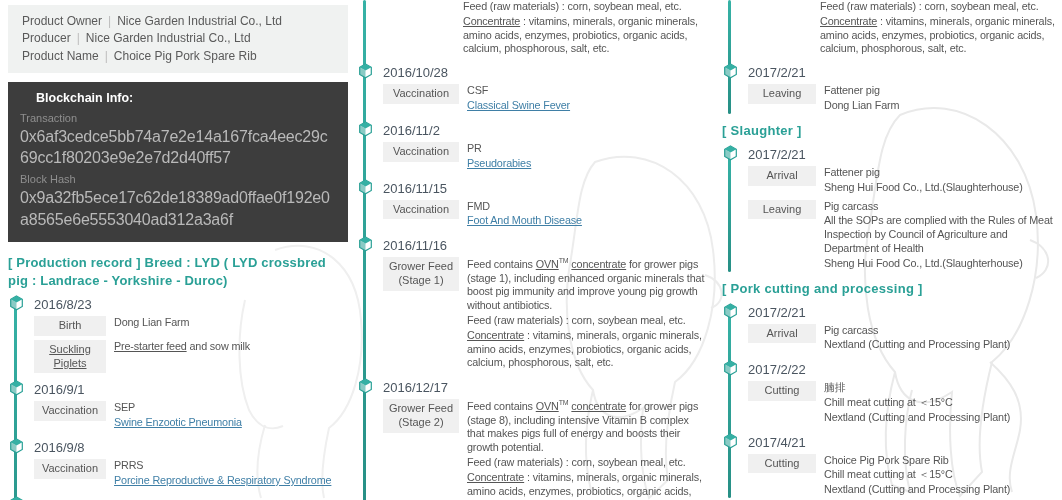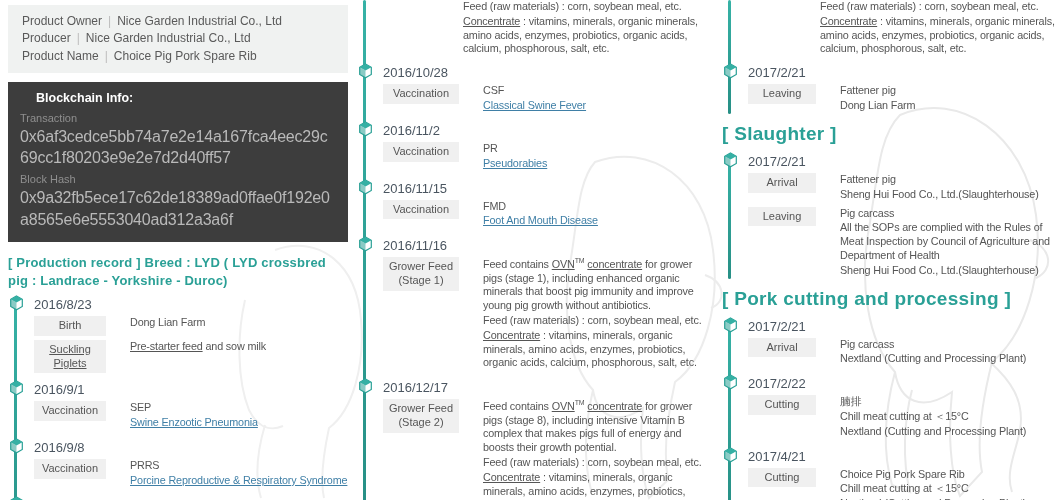--- a/index.html
+++ b/index.html
@@ -18,32 +18,32 @@
   .info-row{white-space:nowrap;}
   .info-sep{color:#bdbdbd;margin:0 6px;}
 
   
   .bc-box{background:#3d3d3d;padding:8px 12px 9px;margin-top:9px;line-height:1.35;}
   .bc-title{color:#ffffff;font-weight:bold;font-size:12.5px;margin-bottom:4px;padding-left:16px;}
   .bc-label{color:#8f8f8f;font-size:11px;}
   .bc-hash{color:#b9b9b9;font-size:16px;letter-spacing:-0.2px;word-break:break-all;margin-bottom:3px;}
 
   .prod-heading{color:#2aa096;font-weight:bold;font-size:13px;line-height:1.35;margin:12px 0 6px;letter-spacing:0.2px;}
-  .section-heading{color:#2aa096;font-weight:bold;font-size:19px;margin:9px 0 7px;letter-spacing:0.3px;}
+  .section-heading{color:#2aa096;font-weight:bold;font-size:13px;margin:9px 0 7px;letter-spacing:0.3px;}
 
   
   .tl-group{position:relative;padding-left:26px;}
   .tl-group::before{content:'';position:absolute;left:6px;top:8px;bottom:0;width:3px;
     background:linear-gradient(#36b2a6,#278f85);border-radius:2px;}
   .tl-group.from-top::before{top:0;}
   .entry{position:relative;margin-bottom:7px;}
   .cube{position:absolute;left:-25px;top:0;}
   .date-row{margin-bottom:3px;}
   .date{font-size:13px;color:#4a5560;}
-  .row{display:flex;gap:24px;margin:2px 0 4px;}
+  .row{display:flex;gap:8px;margin:2px 0 4px;}
   .label{width:68px;min-width:68px;background:#f0f0f0;color:#555;font-size:11px;line-height:1.25;
     text-align:center;padding:3px 2px;align-self:flex-start;}
   .col2 .label{width:72px;min-width:72px;}
   .col3 .label{width:64px;min-width:64px;}
   .value{flex:1;font-size:10.8px;line-height:1.28;color:#555;letter-spacing:-0.15px;}
   .cont-value{font-size:10.8px;line-height:1.28;letter-spacing:-0.15px;}
   .col2 .cont-value{margin-left:80px;}
   .col3 .cont-value{margin-left:72px;}
   .vline{margin-bottom:1px;}
   .u{text-decoration:underline;}

